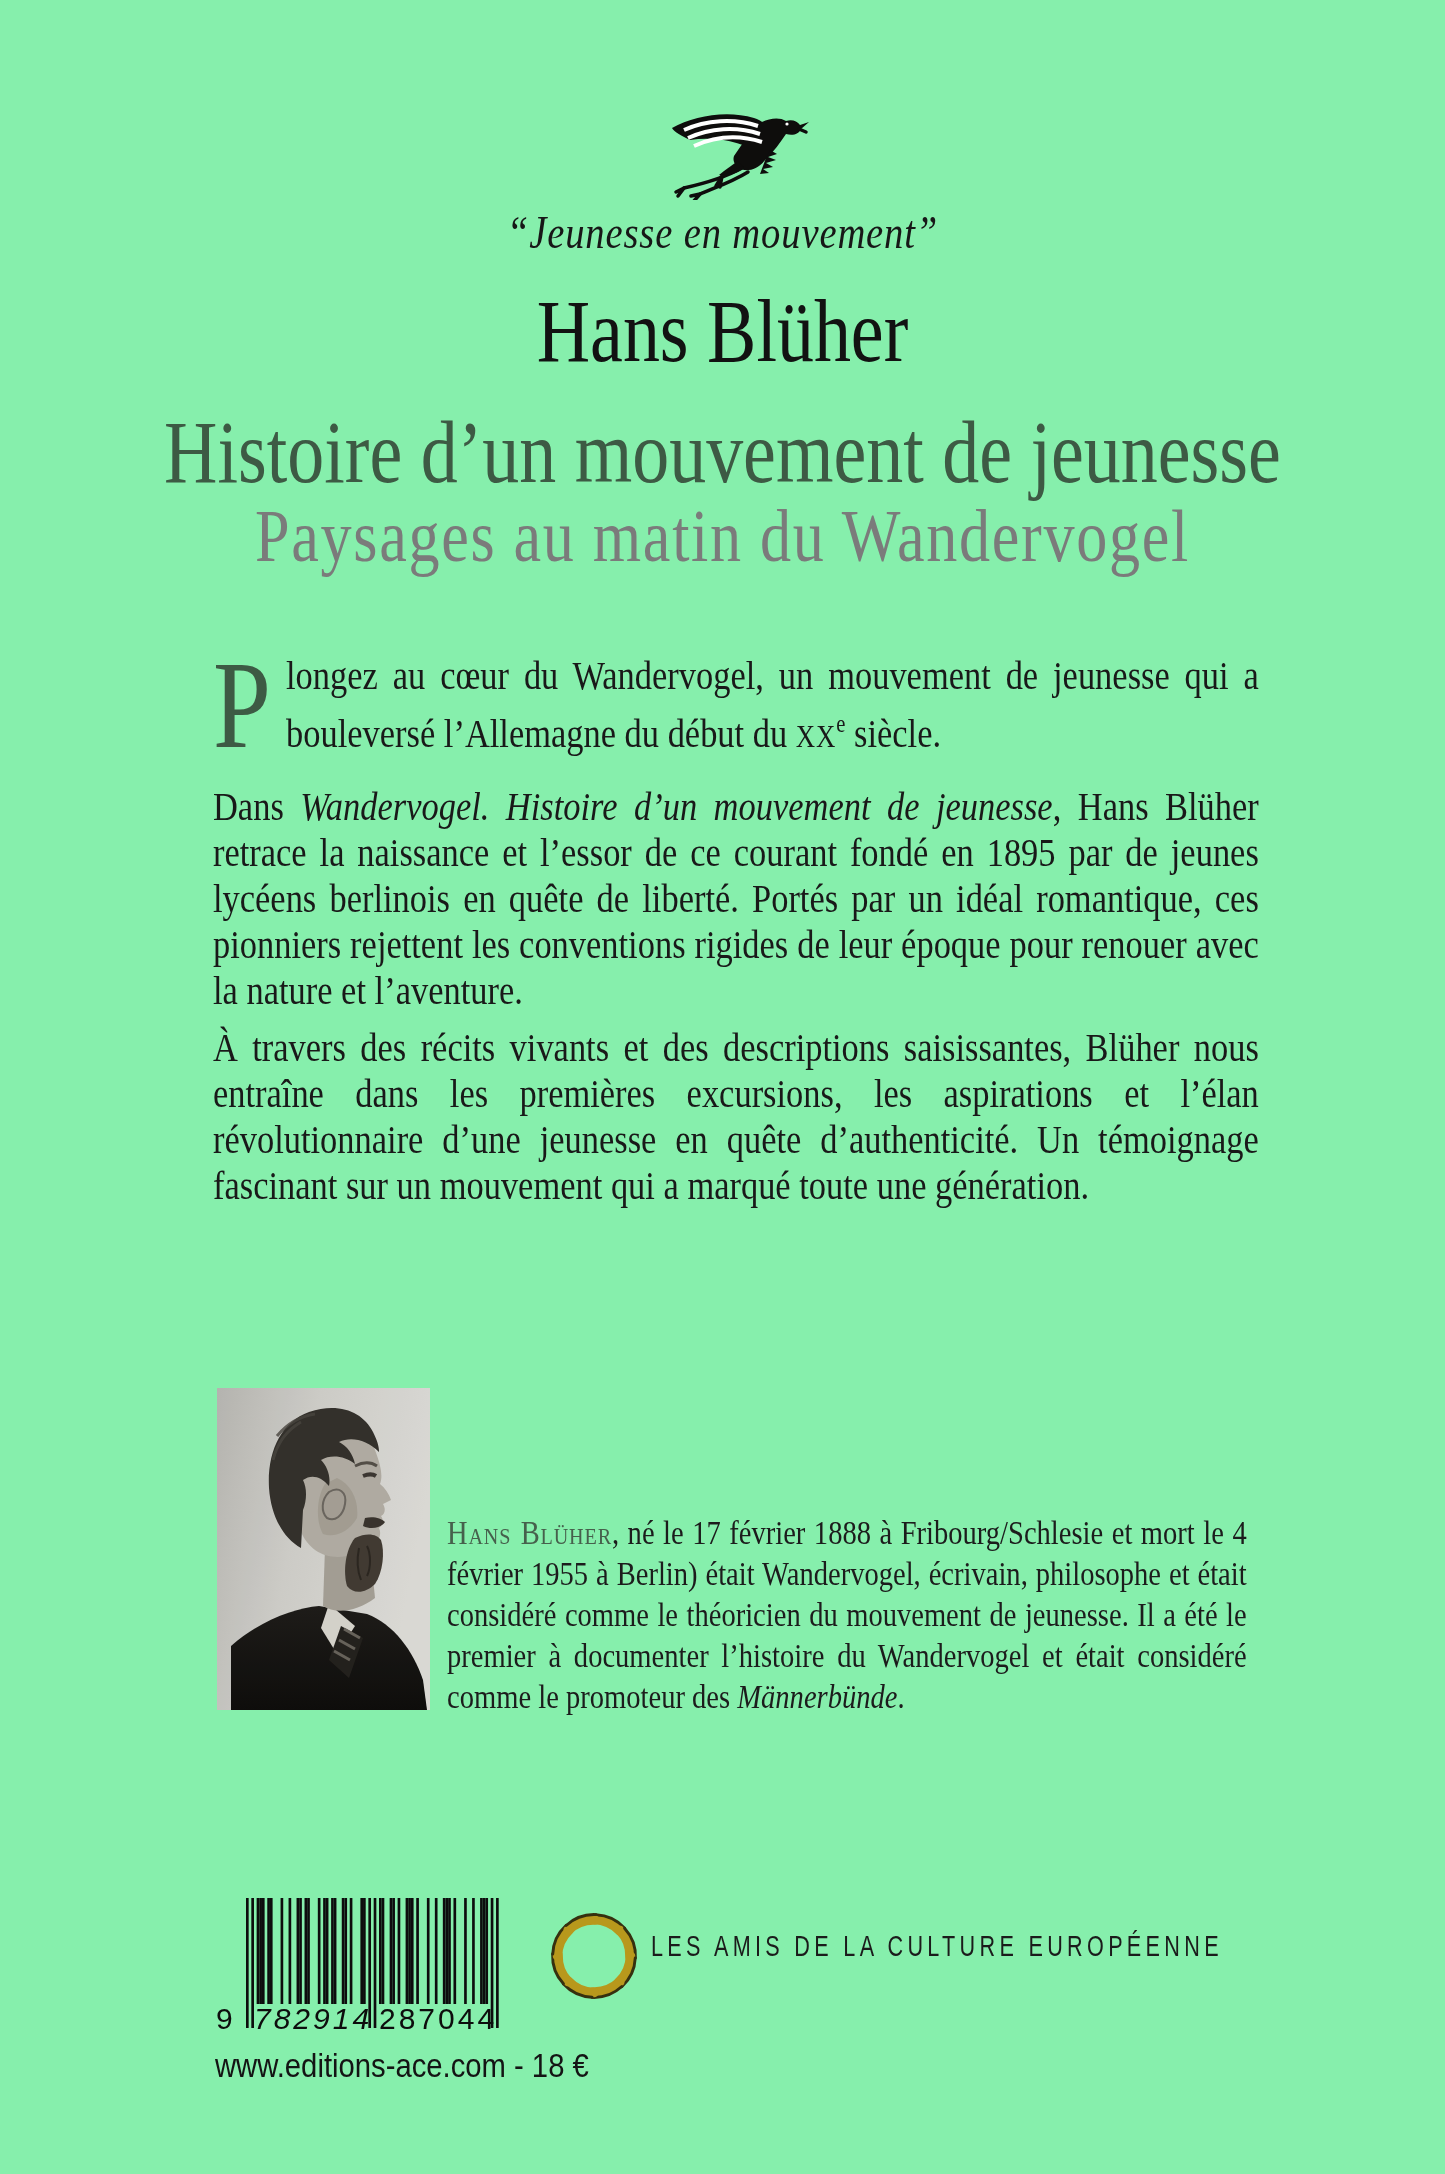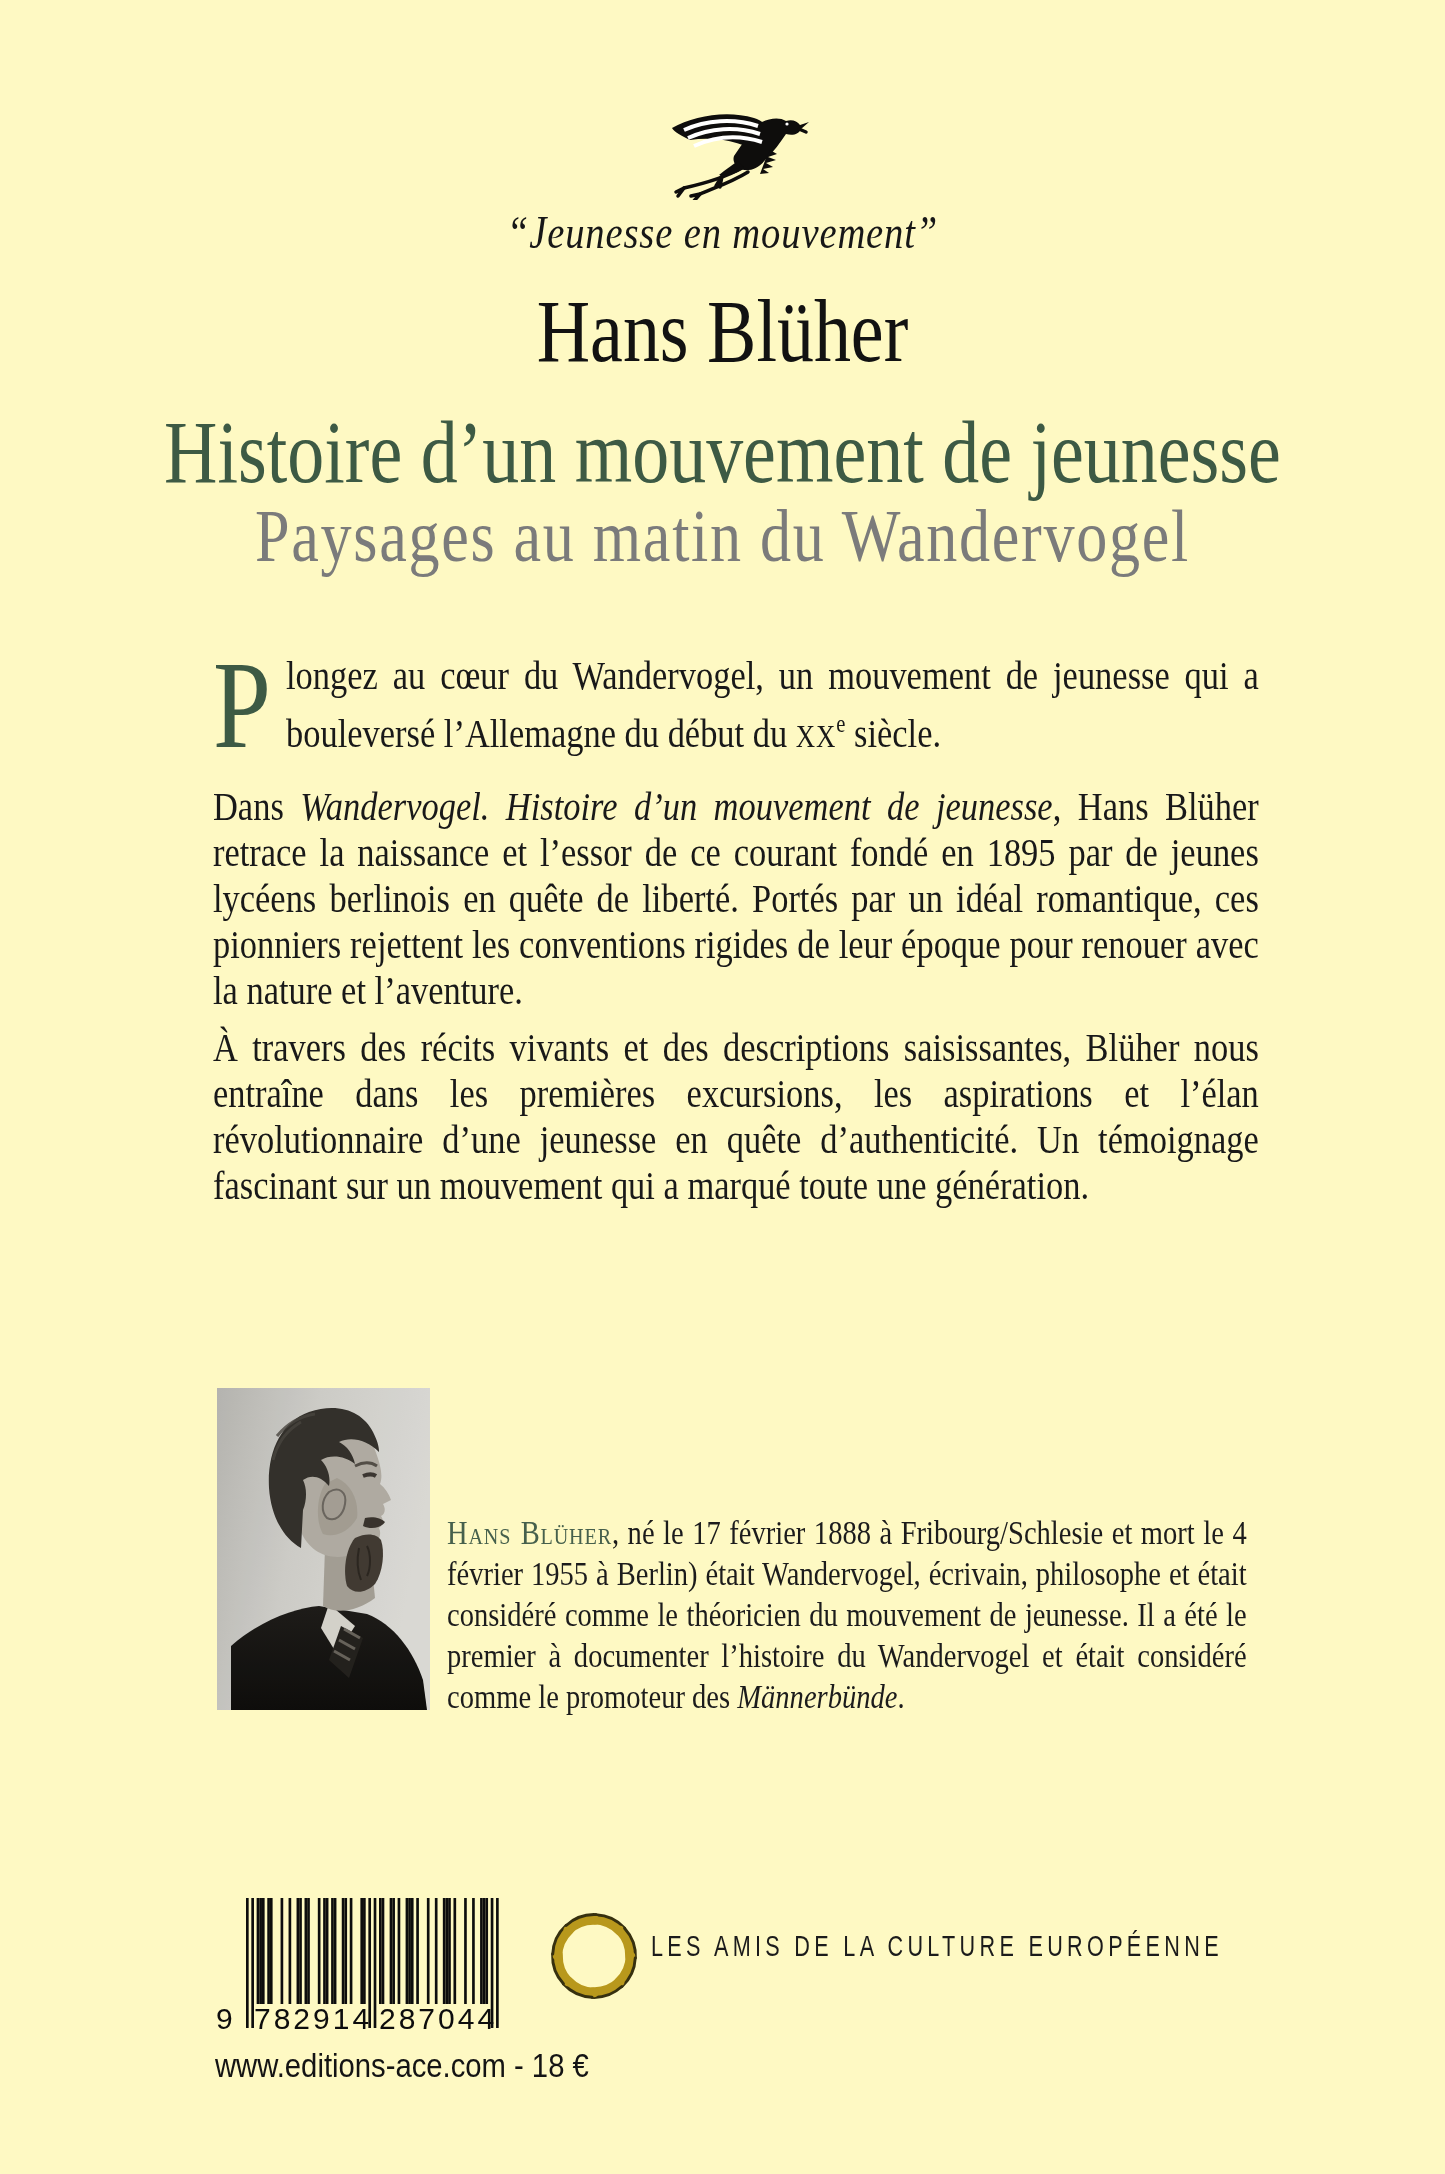--- a/index.html
+++ b/index.html
@@ -1,18 +1,18 @@
 <!DOCTYPE html>
 <html><head>
 <meta charset="utf-8">
 <style>
   html,body{margin:0;padding:0;background:#e8e8e8;}
   .page{
     position:relative;width:1445px;height:2174px;margin:0 auto;
-    background:#fef9c3;overflow:hidden;
+    background:#86efac;overflow:hidden;
     font-family:"Liberation Serif", serif;color:#1a1a1a;
   }
   .abs{position:absolute;}
   
   .cxc{transform:scaleX(0.84);transform-origin:center top;}
   .cxl{transform:scaleX(0.84);transform-origin:left top;}
 
   .tagline{
     left:0;top:206px;width:1445px;text-align:center;
     font-style:italic;font-size:46px;color:#171717;letter-spacing:1px;
@@ -48,21 +48,21 @@
     font-size:34px;line-height:41px;color:#1c1c1c;
   }
   .bio-name{font-variant:small-caps;color:#46604c;letter-spacing:1px;}
 
   .barcode-wrap{left:246px;top:1898px;width:253px;height:150px;}
   .barcode-digits{
     position:absolute;font-family:"Liberation Sans", sans-serif;
     font-size:30px;color:#0d0d0d;top:104px;letter-spacing:3px;
   }
   .d-first{left:-30px;letter-spacing:0;}
-  .d-left{left:8px;width:112px;text-align:center;}
+  .d-left{left:8px;width:112px;text-align:center;font-style:italic;}
   .d-right{left:133px;width:112px;text-align:center;}
 
   .publisher-logo{left:546px;top:1908px;width:96px;height:96px;}
   .publisher-name{
     left:651px;top:1929px;width:840px;
     font-family:"Liberation Sans", sans-serif;font-size:30px;color:#1b1b1b;
     letter-spacing:6px;transform:scaleX(0.72);transform-origin:left top;
     white-space:nowrap;
   }
   .website-line{

